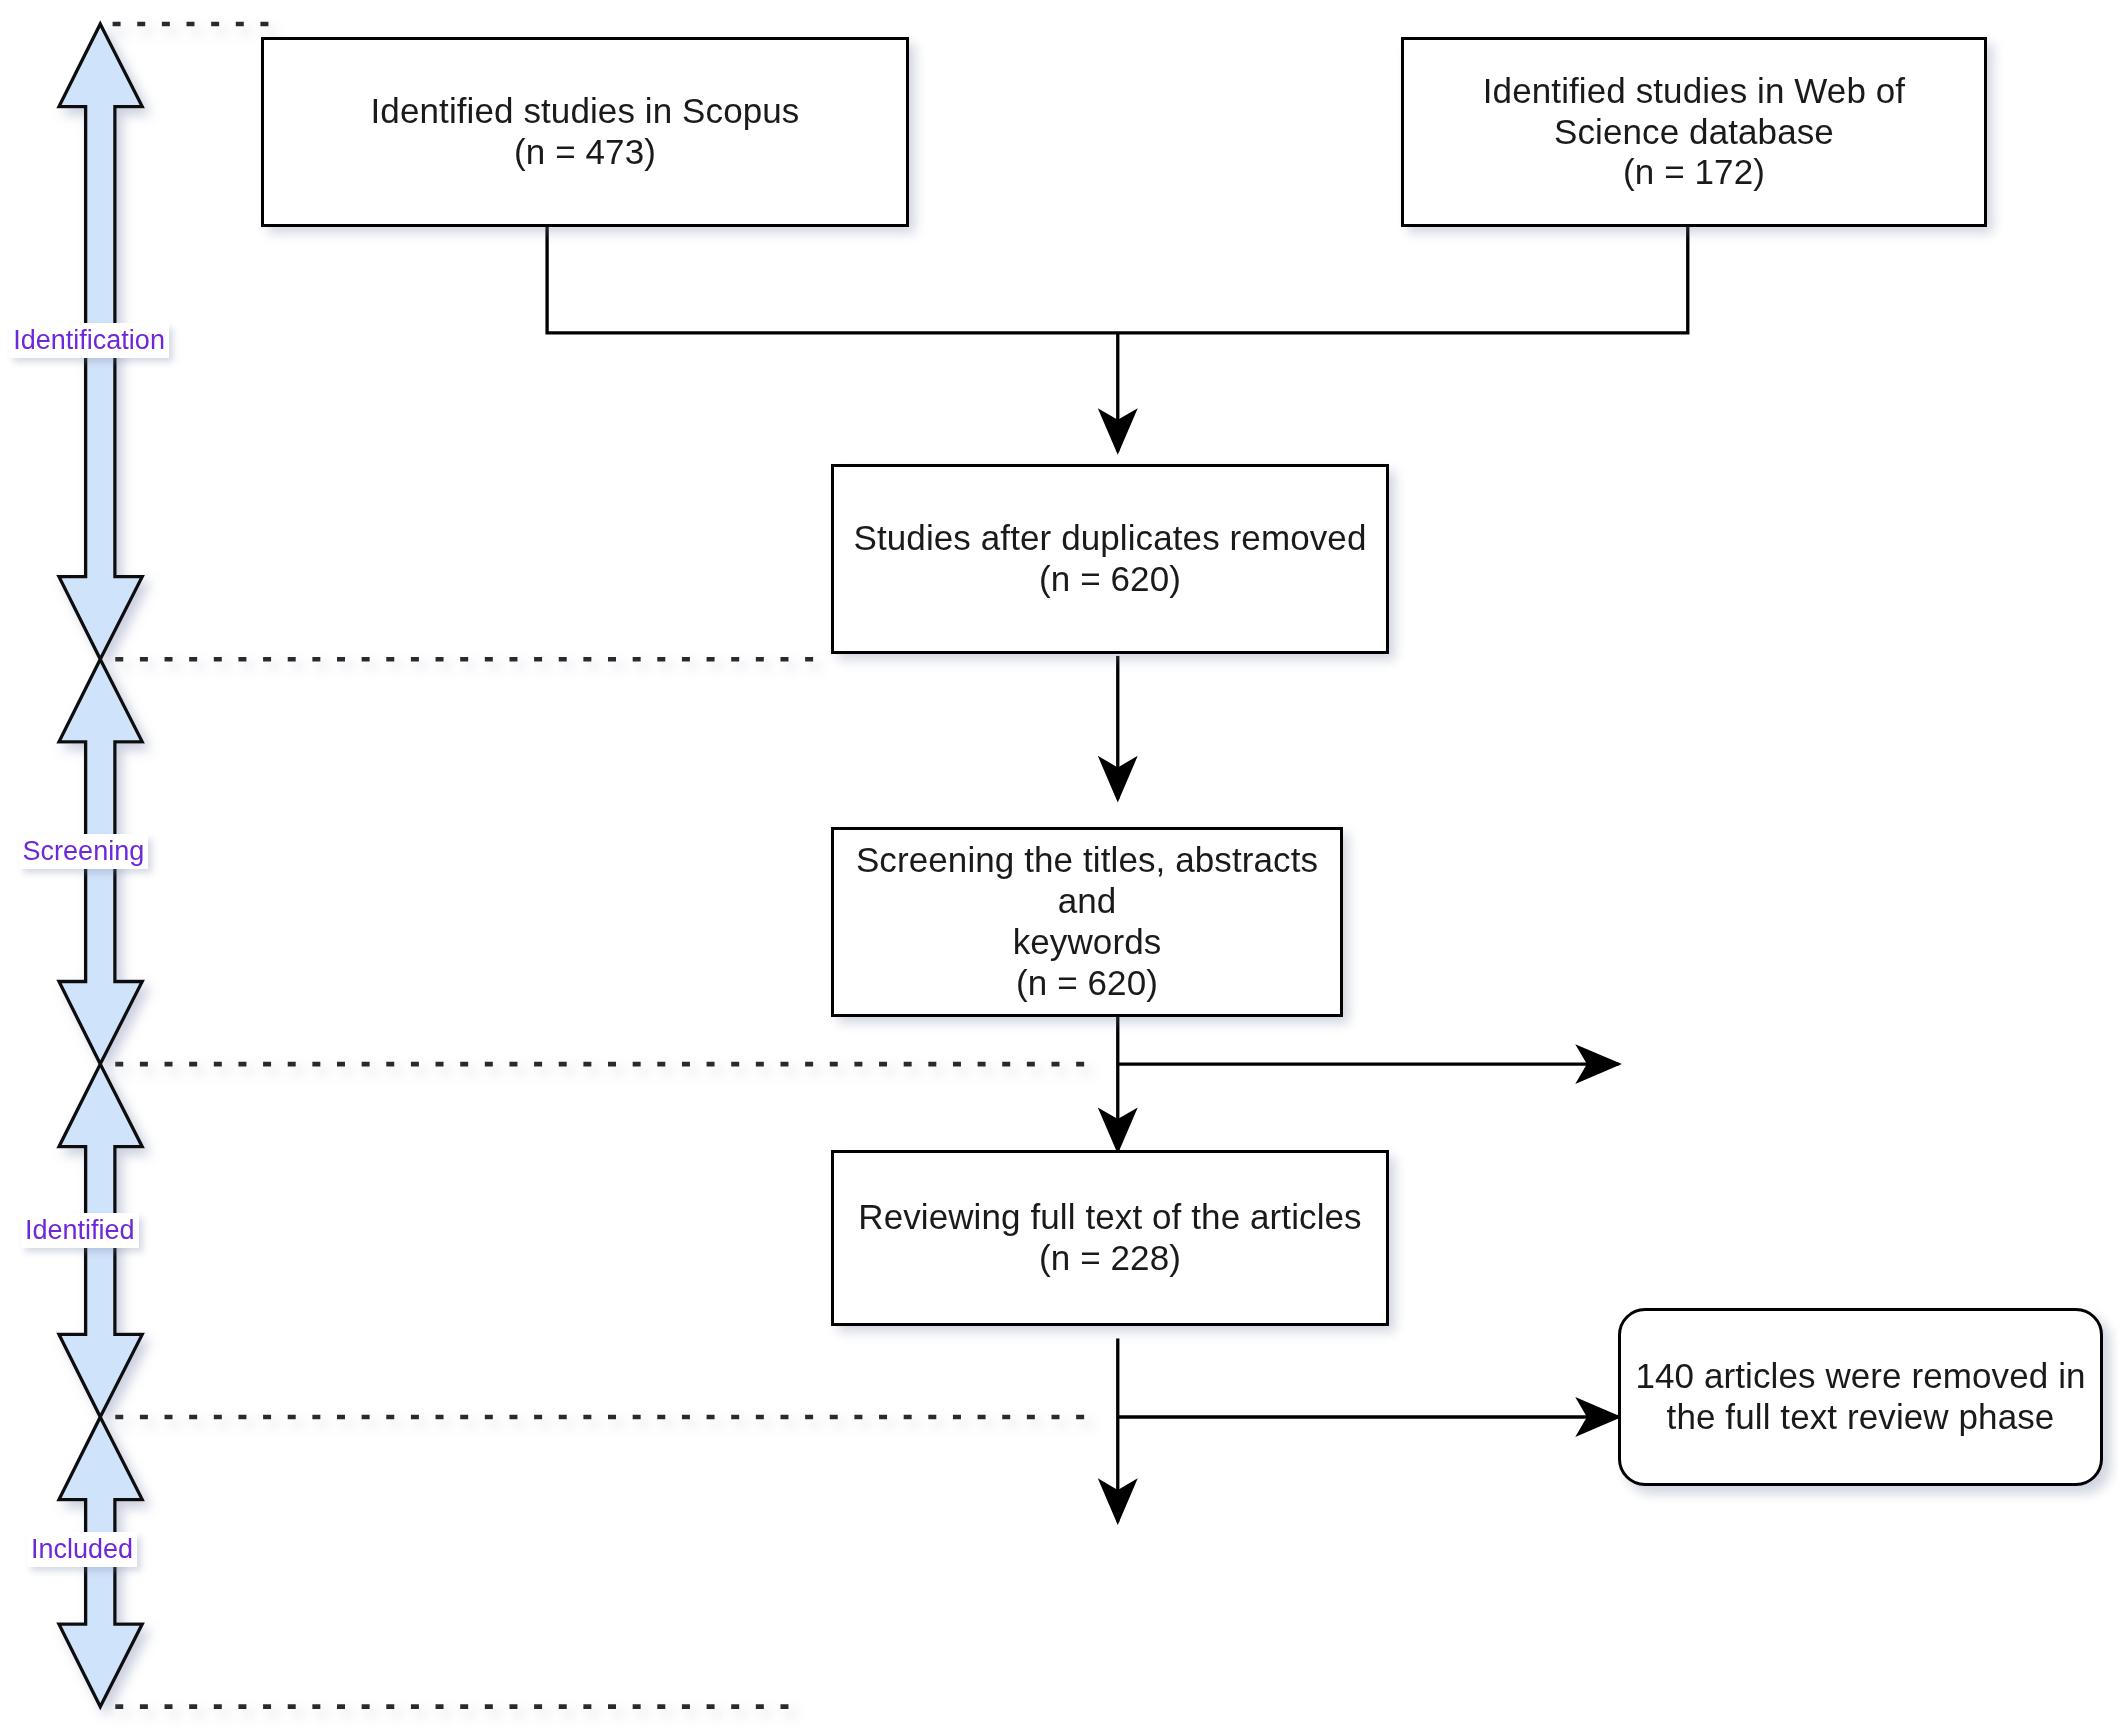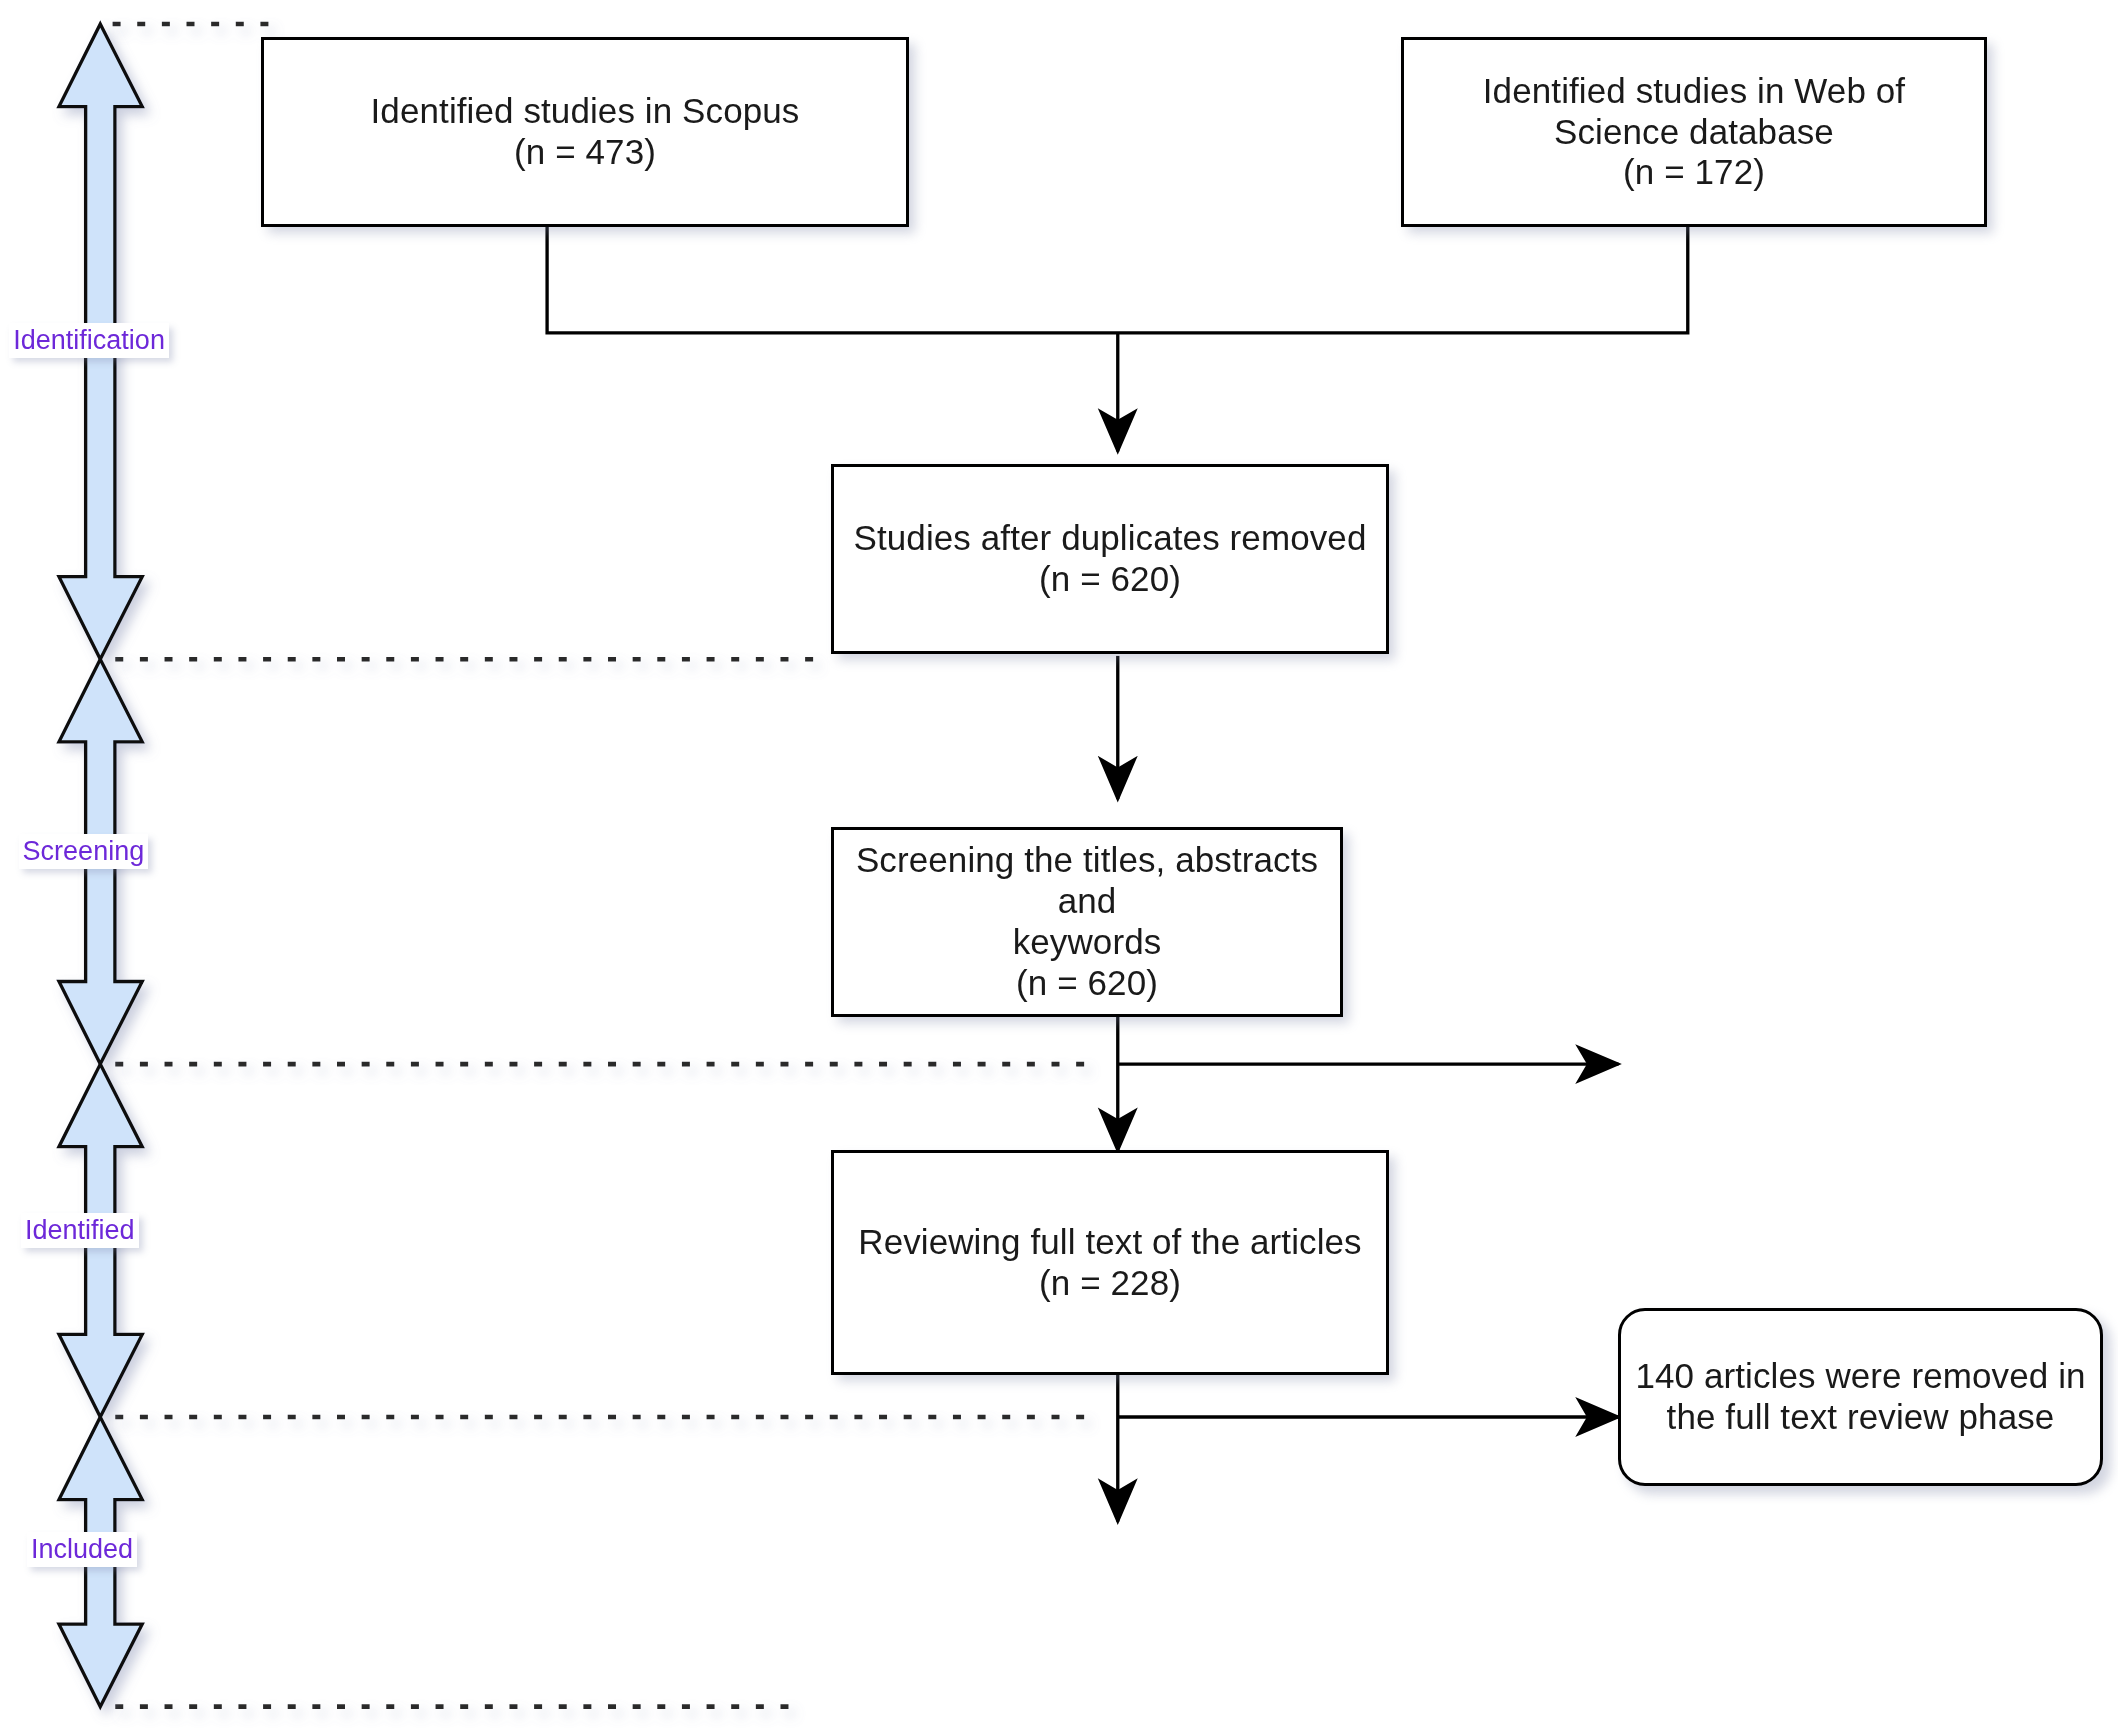--- a/index.html
+++ b/index.html
@@ -148,21 +148,21 @@
 (n = 620)</span>
   </div>
 
   <div class="flow-box" style="left:831px; top:797px; width:512px; height:190px;margin-top:30px;">
     <span class="box-text">Screening the titles, abstracts and
 keywords
 (n = 620)</span>
   </div>
 
 
-  <div class="flow-box" style="left:831px; top:1150px; width:558px; height:225px;">
+  <div class="flow-box" style="left:831px; top:1150px; width:558px; height:176px;">
     <span class="box-text">Reviewing full text of the articles
 (n = 228)</span>
   </div>
 
   <div class="flow-box" style="left:1618px; top:1308px; width:485px; height:178px;border-radius:27px;">
     <span class="box-text">140 articles were removed in
 the full text review phase</span>
   </div>
 
 

